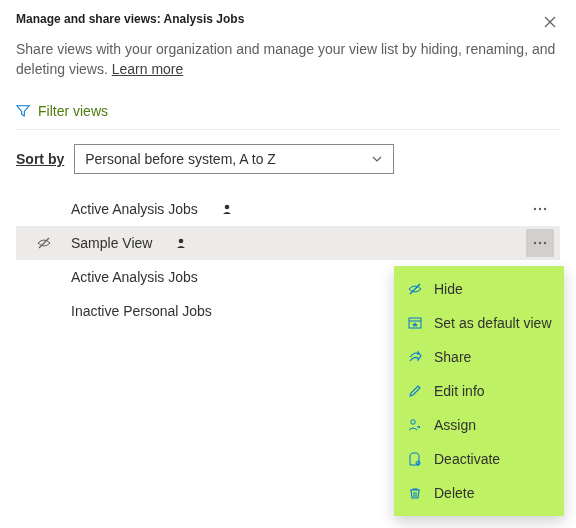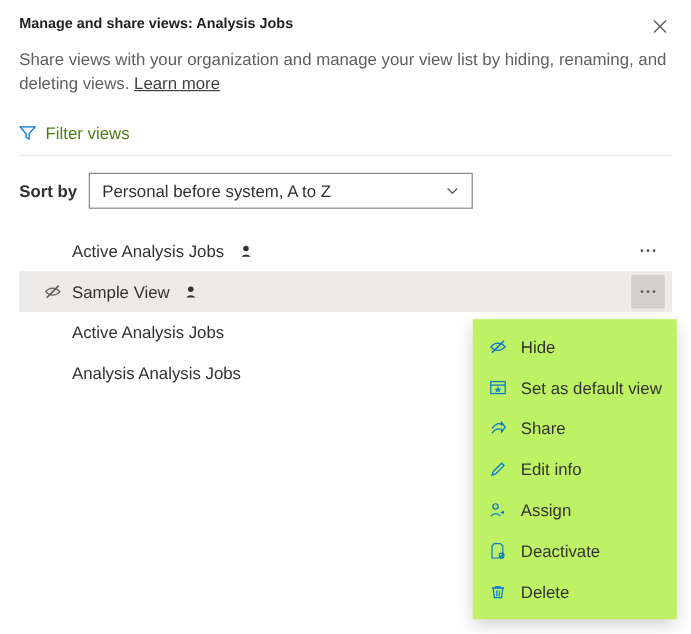--- a/index.html
+++ b/index.html
@@ -6,25 +6,25 @@
   html, body { width: 576px; height: 528px; font-family: "Segoe UI", -apple-system, sans-serif; font-size: 14px; color: #323130; background: #fff; }
   .panel { padding: 12px 16px 0 16px; position: relative; }
   .header-row { display: flex; justify-content: space-between; align-items: flex-start; }
   .title { font-size: 12px; font-weight: 600; color: #201f1e; }
   .close-btn { background: none; border: none; cursor: pointer; padding: 4px; color: #605e5c; font-size: 14px; line-height: 1; }
   .subtitle { margin-top: 8px; font-size: 14px; color: #605e5c; line-height: 1.4; }
   .subtitle a { color: #404040; text-decoration: underline; cursor: pointer; }
   .filter-row { display: flex; align-items: center; gap: 8px; margin-top: 24px; padding-bottom: 10px; border-bottom: 1px solid #edebe9; color: #4d7c0f; }
   .filter-row .icon { color: #0078d4; display: inline-flex; }
   .sort-row { display: flex; align-items: center; gap: 10px; margin-top: 14px; }
-  .sort-label { font-weight: 600; }
+  .sort-label { font-weight: 600; text-decoration: underline; }
   .sort-select { flex: 0 0 320px; height: 30px; border: 1px solid #8a8886; background: #fff; display: flex; align-items: center; justify-content: space-between; padding: 0 10px; cursor: pointer; }
   .sort-select .chev { color: #605e5c; }
   .list { margin-top: 18px; }
-  .row { display: flex; align-items: center; height: 34px; padding-left: 18px; padding-right: 6px; gap: 6px; }
+  .row { display: flex; align-items: center; height: 34px; padding-left: 18px; padding-right: 6px; gap: 17px; }
   .row.sel { background: #edebe9; }
   .row .pre { width: 20px; display: inline-flex; justify-content: center; color: #605e5c; }
   .row .name { flex: 0 0 auto; }
   .row .person { margin-left: 6px; color: #323130; display: inline-flex; }
   .row .spacer { flex: 1; }
   .more-btn { width: 28px; height: 28px; display: inline-flex; align-items: center; justify-content: center; background: none; border: none; cursor: pointer; color: #605e5c; }
   .more-btn.sel { background: #d2d0ce; }
   .menu { position: absolute; top: 266px; left: 394px; width: 170px; background: #bef264; box-shadow: 0 6px 14px rgba(0,0,0,0.18); padding: 6px 0; }
   .menu-item { display: flex; align-items: center; gap: 10px; height: 34px; padding: 0 12px; cursor: pointer; }
   .menu-item .mi-icon { width: 18px; display: inline-flex; justify-content: center; color: #0078d4; }
@@ -121,21 +121,21 @@
     </div>
 
     <div class="row">
       <span class="pre"></span>
       <span class="name">Active Analysis Jobs</span>
       <span class="spacer"></span>
     </div>
 
     <div class="row">
       <span class="pre"></span>
-      <span class="name">Analysis Analysis Jobs</span>
+      <span class="name">Inactive Personal Jobs</span>
       <span class="spacer"></span>
     </div>
 
   </div>
 
   <div class="menu">
     <div class="menu-item">
       <span class="mi-icon">
         <svg width="16" height="16" viewBox="0 0 16 16">
             <path d="M2 8 q6 -6 12 0 q-6 6 -12 0 z" fill="none" stroke="currentColor" stroke-width="1"></path>

